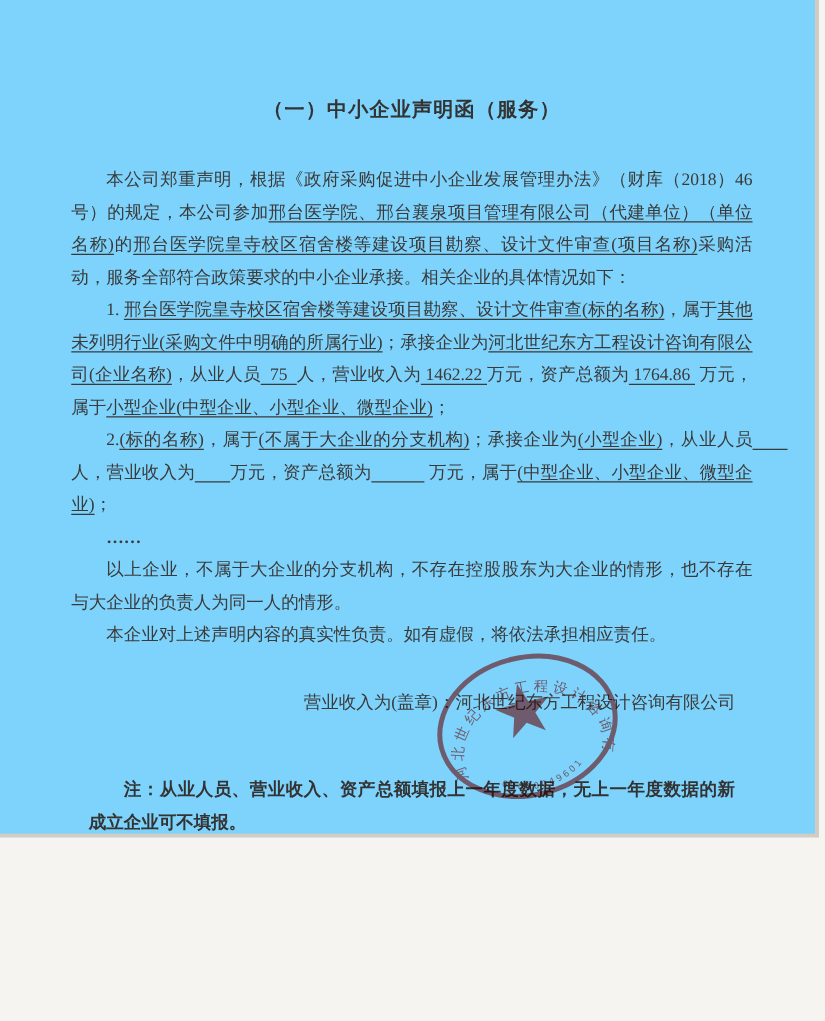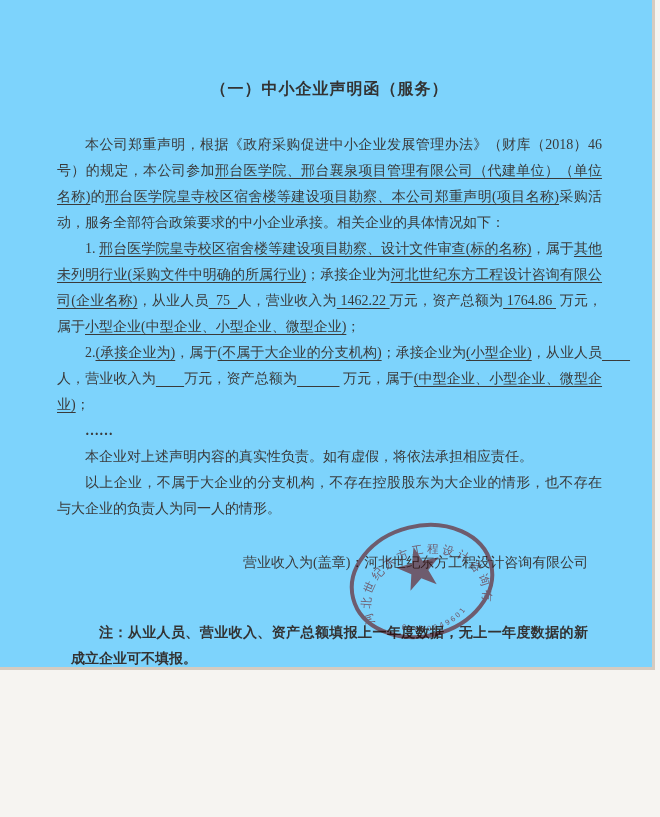--- a/index.html
+++ b/index.html
@@ -60,26 +60,26 @@
   }
 </style>
 </head>
 <body>
 
 <div class="page">
 
   <h1 class="doc-title">（一）中小企业声明函（服务）</h1>
 
   <div class="body-text">
-    <p><span>本公司郑重声明，根据《政府采购促进中小企业发展管理办法》（财库（2018）46号）的规定，本公司参加</span><span class="u">邢台医学院、邢台襄泉项目管理有限公司（代建单位）（单位名称)</span><span>的</span><span class="u">邢台医学院皇寺校区宿舍楼等建设项目勘察、本公司郑重声明(项目名称)</span><span>采购活动，服务全部符合政策要求的中小企业承接。相关企业的具体情况如下：</span></p>
+    <p><span>本公司郑重声明，根据《政府采购促进中小企业发展管理办法》（财库（2018）46号）的规定，本公司参加</span><span class="u">邢台医学院、邢台襄泉项目管理有限公司（代建单位）（单位名称)</span><span>的</span><span class="u">邢台医学院皇寺校区宿舍楼等建设项目勘察、设计文件审查(项目名称)</span><span>采购活动，服务全部符合政策要求的中小企业承接。相关企业的具体情况如下：</span></p>
     <p><span>1. </span><span class="u">邢台医学院皇寺校区宿舍楼等建设项目勘察、设计文件审查(标的名称)</span><span>，属于</span><span class="u">其他未列明行业(采购文件中明确的所属行业)</span><span>；承接企业为</span><span class="u">河北世纪东方工程设计咨询有限公司(企业名称)</span><span>，从业人员</span><span class="u">  75  </span><span>人，营业收入为</span><span class="u"> 1462.22 </span><span>万元，资产总额为</span><span class="u"> 1764.86 </span><span> 万元，属于</span><span class="u">小型企业(中型企业、小型企业、微型企业)</span><span>；</span></p>
-    <p><span>2.</span><span class="u">(承接企业为)</span><span>，属于</span><span class="u">(不属于大企业的分支机构)</span><span>；承接企业为</span><span class="u">(小型企业)</span><span>，从业人员</span><span class="u">　　</span><span>人，营业收入为</span><span class="u">　　</span><span>万元，资产总额为</span><span class="u">　　　</span><span> 万元，属于</span><span class="u">(中型企业、小型企业、微型企业)</span><span>；</span></p>
+    <p><span>2.</span><span class="u">(标的名称)</span><span>，属于</span><span class="u">(不属于大企业的分支机构)</span><span>；承接企业为</span><span class="u">(小型企业)</span><span>，从业人员</span><span class="u">　　</span><span>人，营业收入为</span><span class="u">　　</span><span>万元，资产总额为</span><span class="u">　　　</span><span> 万元，属于</span><span class="u">(中型企业、小型企业、微型企业)</span><span>；</span></p>
     <p><span class="b">……</span></p>
+    <p><span>以上企业，不属于大企业的分支机构，不存在控股股东为大企业的情形，也不存在与大企业的负责人为同一人的情形。</span></p>
     <p><span>本企业对上述声明内容的真实性负责。如有虚假，将依法承担相应责任。</span></p>
-    <p><span>以上企业，不属于大企业的分支机构，不存在控股股东为大企业的情形，也不存在与大企业的负责人为同一人的情形。</span></p>
   </div>
 
   <div class="sig-block">
     <p class="sig-company">营业收入为(盖章)：河北世纪东方工程设计咨询有限公司</p>
   </div>
 
   <div class="note-block">
     <p><span class="b">注：从业人员、营业收入、资产总额填报上一年度数据，无上一年度数据的新成立企业可不填报。</span></p>
   </div>
 

